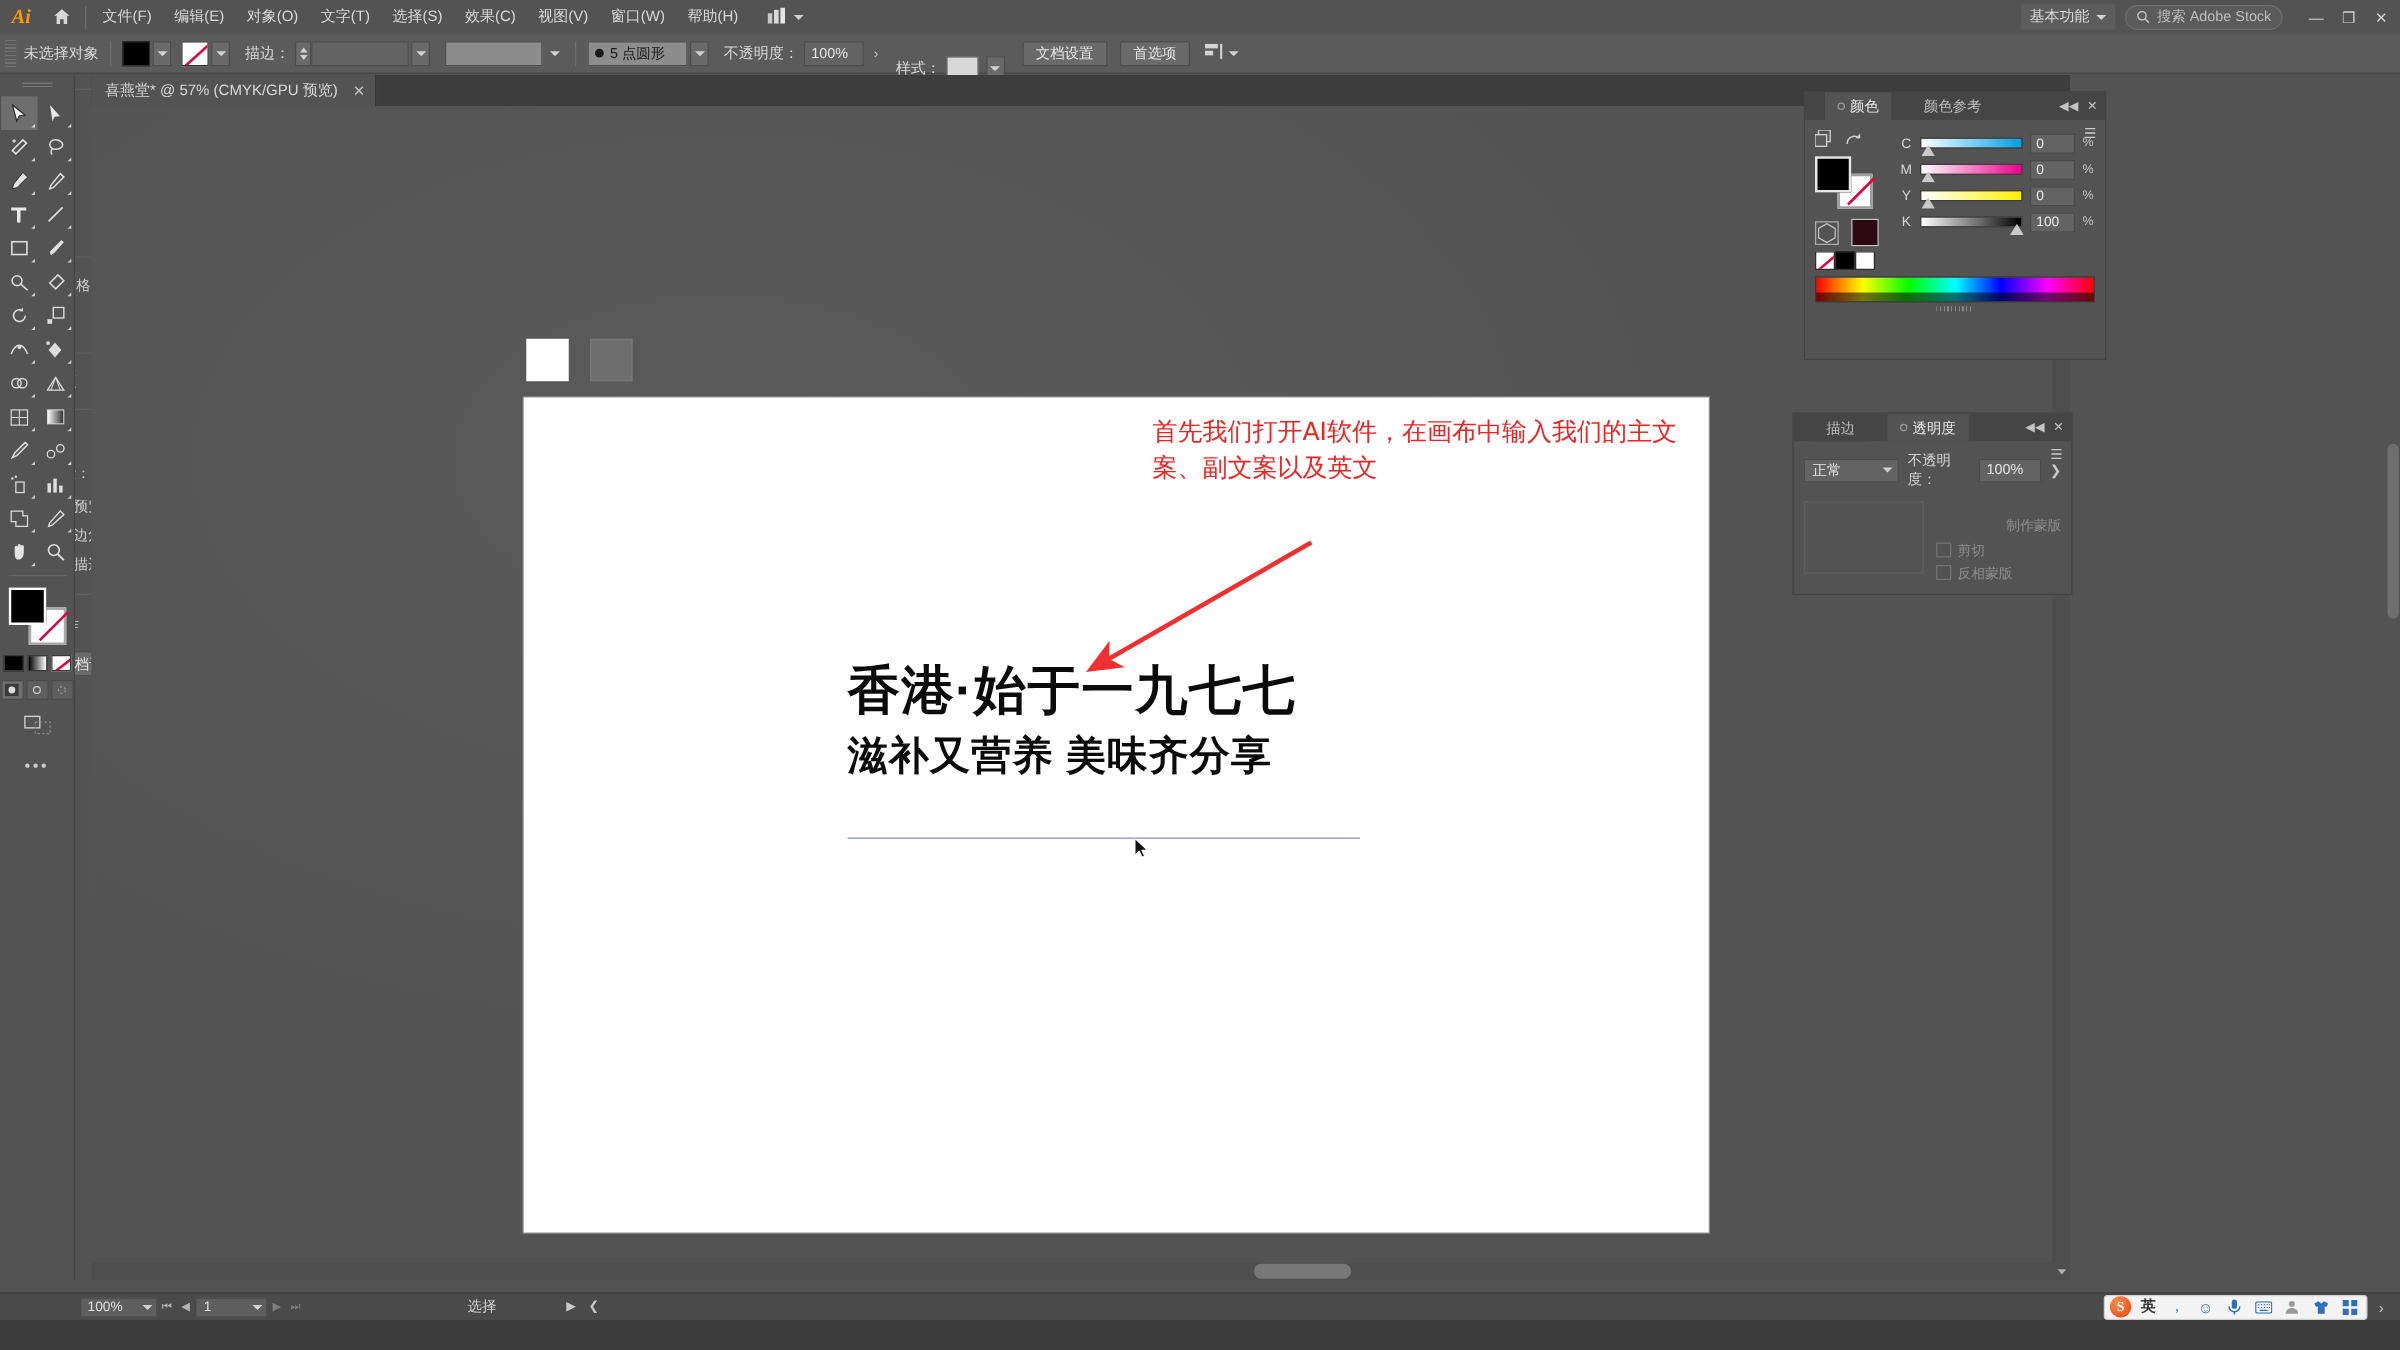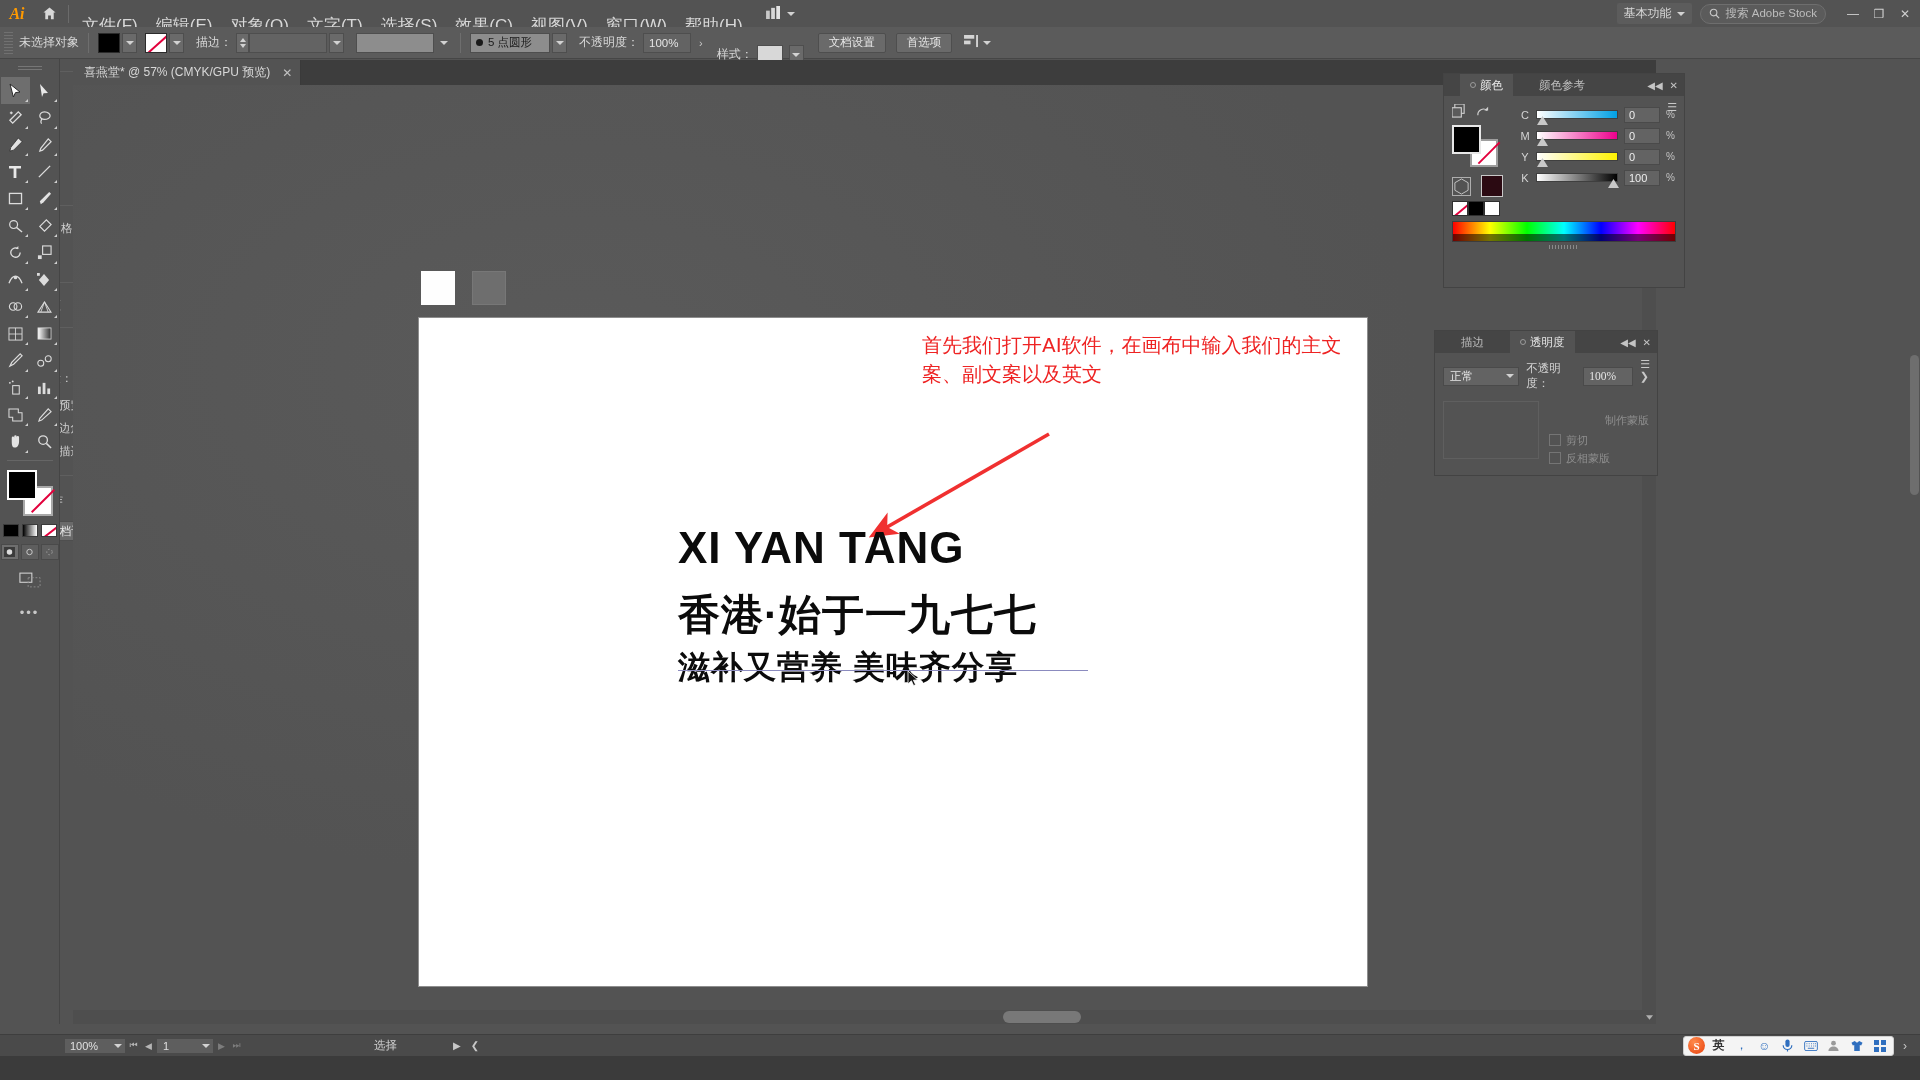--- a/index.html
+++ b/index.html
@@ -18,21 +18,21 @@
     background:#535353; display:flex; align-items:center;
   }
   .ai-logo {
     width:34px; height:27px; display:flex; align-items:center; justify-content:center;
     color:#ff9a00; font-weight:bold; font-size:16px; font-style:italic;
     font-family:"Liberation Serif",serif;
   }
   .home-ico { width:30px; height:27px; display:flex; align-items:center; justify-content:center; }
   .mb-sep { width:1px; height:18px; background:#6b6b6b; margin:0 4px; }
   .menu-item {
-    padding:12px 9px; height:27px; line-height:27px; font-size:17px; color:#d8d8d8;
+    padding:0 9px; height:27px; line-height:27px; font-size:12px; color:#d8d8d8;
     white-space:nowrap; cursor:default;
   }
   .mb-right { margin-left:auto; display:flex; align-items:center; height:27px; padding-right:2px; }
   .ws-btn {
     display:flex; align-items:center; gap:5px; padding:2px 7px; font-size:12px;
     color:#d8d8d8; background:#5c5c5c; border-radius:2px; margin-right:8px;
   }
   .search-box {
     display:flex; align-items:center; gap:6px; height:20px; padding:0 8px;
     border:1px solid #6e6e6e; border-radius:10px; background:#5b5b5b;
@@ -253,21 +253,21 @@
     background:linear-gradient(to bottom, rgba(255,255,255,0) 0%, rgba(255,255,255,0) 55%, rgba(0,0,0,0) 100%),
     linear-gradient(to right,#ff0000,#ffff00,#00ff00,#00ffff,#0000ff,#ff00ff,#ff0000);
     position:relative;}
   .spectrum:after{content:"";position:absolute;left:0;bottom:0;width:100%;height:7px;
     background:linear-gradient(to right,#000,#000);opacity:.55;}
   .cp-grip{ margin:3px auto 0 auto; width:30px;height:4px;
     background:repeating-linear-gradient(to right,#8a8a8a 0 1px,transparent 1px 3px);}
 
   
   #transPanel{ left:1435px; top:331px; width:222px; height:144px; box-shadow:0 0 0 1px #434343; }
-  .tp-body{ padding:8px;font-family:Liberation Serif, serif; }
+  .tp-body{ padding:8px; }
   .tp-row{ display:flex; align-items:center; gap:7px; }
   .tp-mode{ width:86px;height:19px;background:#636363;border:1px solid #4a4a4a;
             font-size:11.5px;color:#e6e6e6;display:flex;align-items:center;justify-content:space-between;padding:0 4px 0 6px;}
   .tp-lbl{ font-size:11.5px;color:#d4d4d4; }
   .tp-val{ width:56px;height:19px;background:#636363;border:1px solid #4a4a4a;
            font-size:11.5px;color:#e6e6e6;display:flex;align-items:center;padding-left:5px;}
   .tp-next{ color:#c8c8c8; font-size:11px; }
   .tp-lower{ display:flex; margin-top:10px; }
   .tp-thumbs{ width:96px; height:58px; border:1px solid #5f5f5f; }
   .tp-opts{ flex:1; padding-left:10px; color:#8d8d8d; font-size:11px;margin-top:12px; }
@@ -694,21 +694,20 @@
         <defs>
             <marker id="ah" markerWidth="8" markerHeight="8" refX="6" refY="4" orient="auto">
           <path d="M8 4 0 0.6 2.1 4 0 7.4z" fill="#f03030"></path>
             </marker>
           </defs>
         <line x1="186" y1="4" x2="12" y2="104" stroke="#f03030" stroke-width="3.6" marker-end="url(#ah)"></line>
       </svg>
     </div>
 
     <div class="maintext">
-      <div class="line2">XI YAN TANG</div>
       <div class="line3">香港·始于一九七七</div>
       <div class="line4">滋补又营养 美味齐分享</div>
     </div>
     <div class="baseline"></div>
     <div class="mouse-ptr">
       <svg width="14" height="18" viewBox="0 0 14 18">
           <path d="M1 1 1 14 4.4 10.8 6.6 15.6 8.6 14.7 6.4 10.2 10.6 10z" fill="#111" stroke="#fff" stroke-width=".8"></path>
         </svg>
     </div>
 

